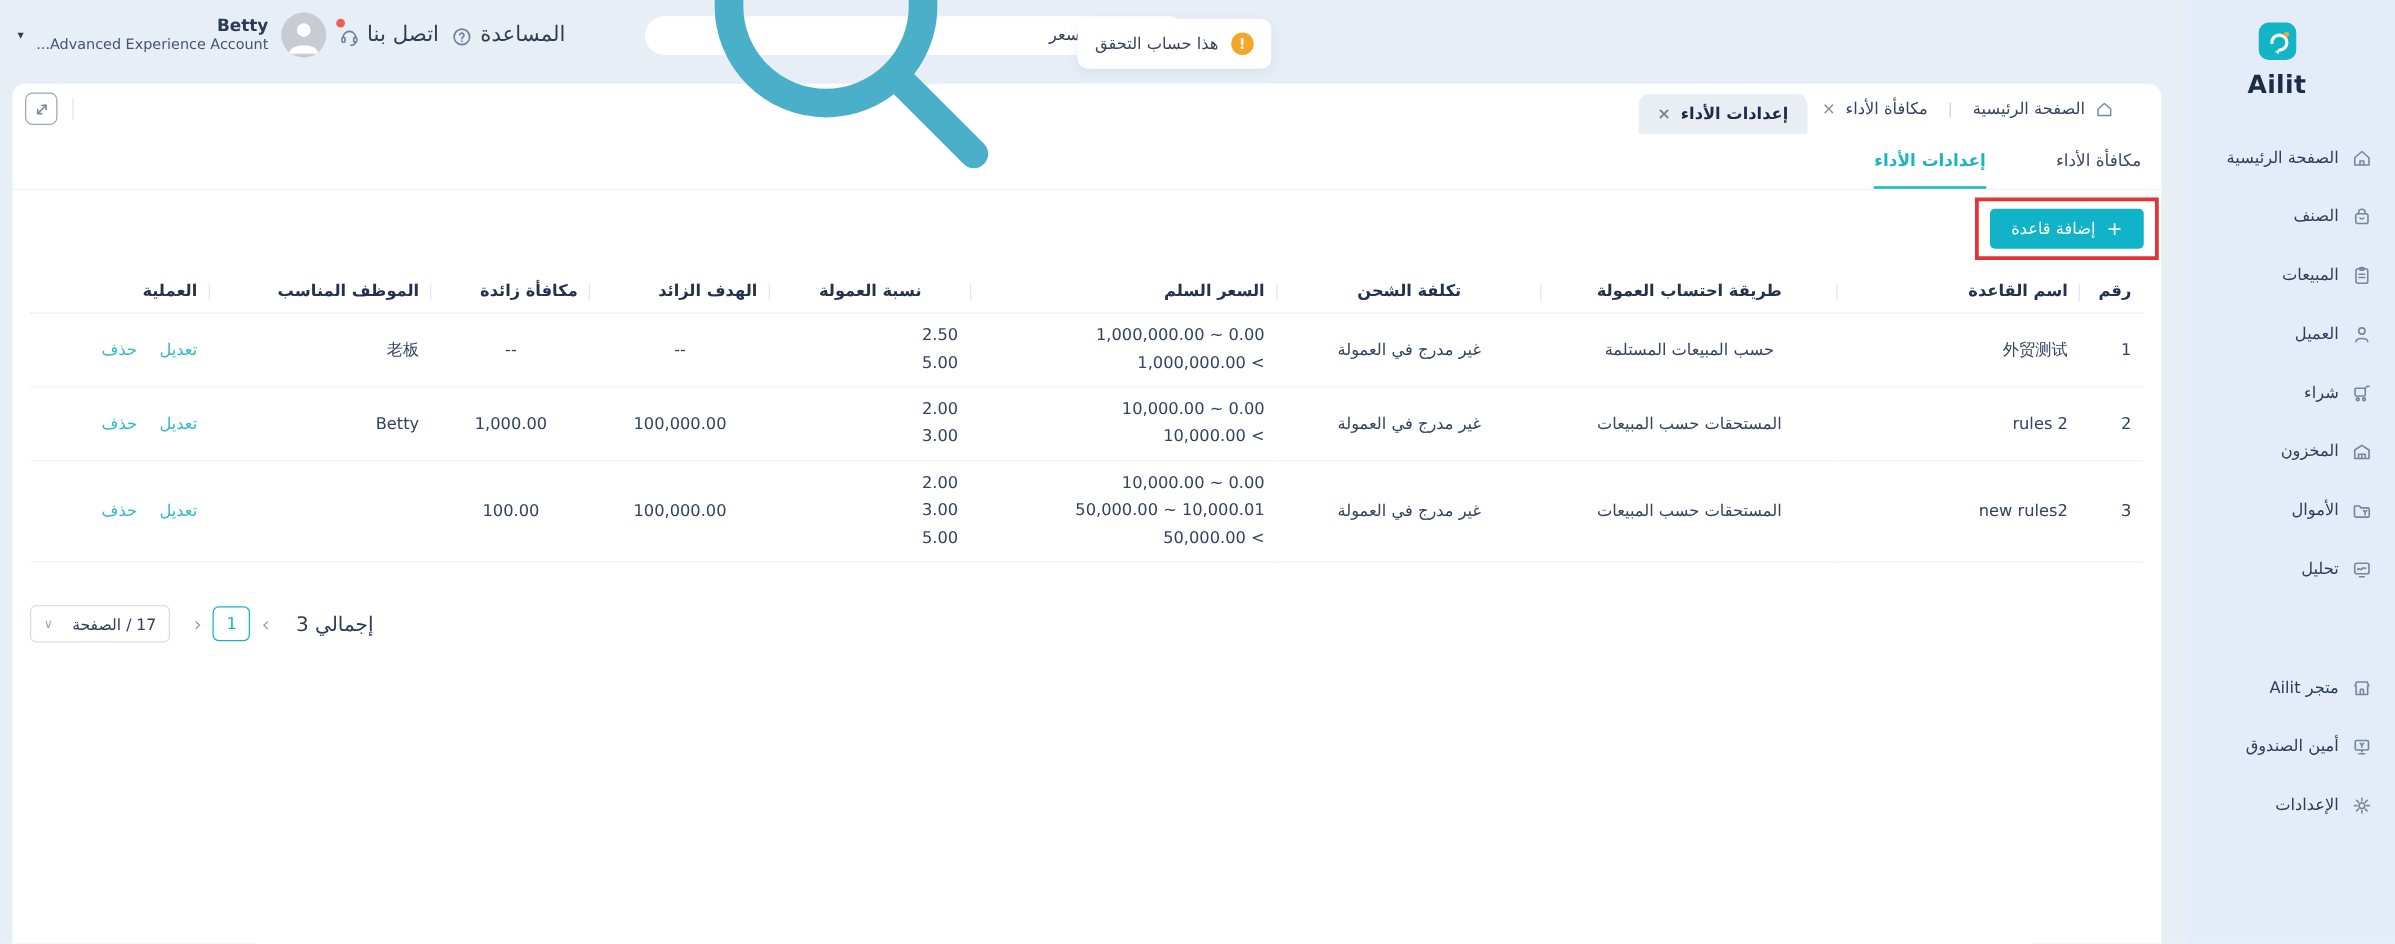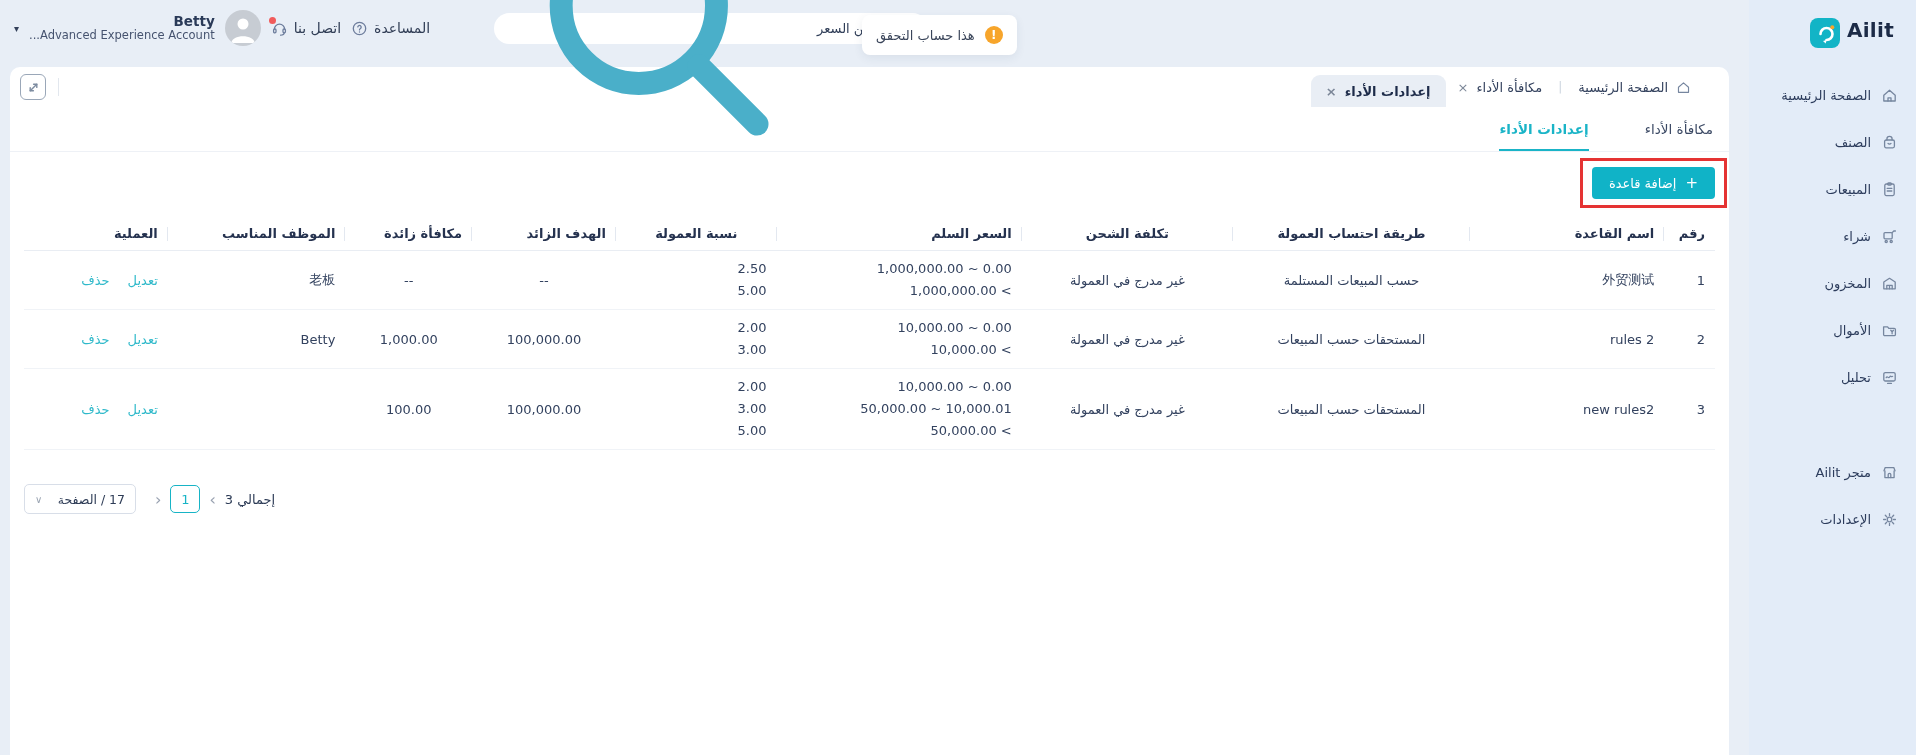--- a/index.html
+++ b/index.html
@@ -2,40 +2,40 @@
 <html lang="ar" dir="rtl"><head>
 <meta charset="utf-8">
 <style>
   * { margin:0; padding:0; box-sizing:border-box; }
   html,body { width:1916px; height:755px; overflow:hidden; }
   body { font-family:"DejaVu Sans", sans-serif; background:#e8eef6; color:#22304e; direction:rtl; }
   .app { display:flex; width:100%; height:100%; }
 
   
   .sidebar { width:167px; background:#e3ecf8; height:100%; flex:0 0 167px; padding-top:14px; }
-  .logo-row { direction:ltr; display:flex; align-items:flex-start; justify-content:flex-end; gap:7px; padding:4px 22px 14px 0; }
+  .logo-row { direction:ltr; display:flex; align-items:center; justify-content:flex-end; gap:7px; padding:4px 22px 14px 0;flex-direction:column; }
   .logo-badge { width:30px; height:30px; border-radius:8px; background:#12b4c6; position:relative; flex:0 0 30px; }
   .logo-badge svg { position:absolute; inset:0; }
   .logo-text { font-size:20px; font-weight:600; color:#1c2b47; letter-spacing:.3px; }
   .nav { margin-top:10px; }
   .nav-item { height:47px; display:flex; align-items:center; gap:10px; padding:0 18px 0 8px; font-size:13px; color:#2c3c5c; cursor:pointer; }
   .nav-item .ic { width:17px; height:17px; flex:0 0 17px; }
   .nav-gap { height:48px; }
   .ic svg { width:100%; height:100%; stroke:#76869f; fill:none; stroke-width:1.3; stroke-linecap:round; stroke-linejoin:round; }
 
   
   .main { flex:1; display:flex; flex-direction:column; min-width:0; }
   .topbar { height:56px; position:relative; flex:0 0 56px; }
   .tb-left { position:absolute; left:14px; top:0; height:56px; display:flex; align-items:center; direction:ltr; gap:10px; }
   .caret { font-size:10px; color:#33405a; cursor:pointer; }
   .acct { display:flex; flex-direction:column; align-items:flex-end; line-height:1.2; cursor:pointer; }
   .acct-name { font-size:13.5px; font-weight:600; color:#2a3a58; }
   .acct-type { font-size:11.5px; color:#46536f; }
   .avatar { width:36px; height:36px; border-radius:50%; background:#c7ccd3; position:relative; overflow:hidden; flex:0 0 36px; cursor:pointer; }
-  .tb-item { display:flex; align-items:flex-start; gap:6px; font-size:14px; color:#303d55; cursor:pointer; position:relative; }
+  .tb-item { display:flex; align-items:flex-end; gap:6px; font-size:17px; color:#303d55; cursor:pointer; position:relative; }
   .tb-item .ic { width:17px; height:17px; }
   .tb-item .ic svg { stroke:#6d7d9c; }
   .red-dot { position:absolute; top:-3px; left:-2px; width:7px; height:7px; border-radius:50%; background:#f15b5b; }
   .pill { margin-left:54px; background:#ffffff; border-radius:16px; height:31px; display:flex; align-items:center; gap:7px; padding:0 16px; font-size:13px; color:#2e3c56; cursor:pointer; }
   .demo-banner { position:absolute; left:862px; top:15px; height:40px; background:#ffffff; border-radius:8px; box-shadow:0 3px 10px rgba(40,60,90,.08); display:flex; align-items:center; gap:10px; padding:0 14px; font-size:13px; color:#3a455a; }
   .warn-circle { width:18px; height:18px; border-radius:50%; background:#f7a52b; color:#fff; font-size:12px; font-weight:700; display:flex; align-items:center; justify-content:center; line-height:1; }
 
   
   .workspace { margin:11px 20px 0 10px; display:flex; flex-direction:column; flex:1; min-height:0; }
   .panel { background:#fff; border-radius:10px 10px 0 0; flex:1; display:flex; flex-direction:column; }
@@ -68,21 +68,21 @@
   .center { text-align:center !important; }
   .ltr { direction:ltr; text-align:right; }
   .tline { height:22px; line-height:22px; white-space:nowrap; }
   .rate-cell .tline { text-align:right; }
   .name-cell { text-align:right; }
   .links { display:flex; gap:18px; justify-content:flex-start; }
   .link { color:#2fb9ca; cursor:pointer; white-space:nowrap; }
 
   
   .pagination { display:flex; align-items:center; justify-content:flex-end; margin-top:34px; padding:0 14px; direction:rtl; }
-  .pg-total { font-size:13px; color:#2b3a55; margin-left:0; }
+  .pg-total { font-size:16px; color:#2b3a55; margin-left:12px; }
   .pg-chev { color:#98a1b0; font-size:16px; padding:0 9px; cursor:pointer; user-select:none; }
   .pg-page { min-width:30px; height:28px; border:1px solid #17b4c6; border-radius:5px; color:#17b4c6; font-size:13px; display:flex; align-items:center; justify-content:center; background:#fff; cursor:pointer; }
   .pg-size { margin-right:10px; width:112px; height:30px; background:#fff; border:1px solid #d8dee8; border-radius:5px; display:flex; align-items:center; justify-content:space-between; padding:0 10px; font-size:12.5px; color:#2e3c56; cursor:pointer; }
   .pg-size .sel-caret { color:#9aa4b2; font-size:10px; }
 </style>
 </head>
 <body>
 
 <div class="app">
 
@@ -116,20 +116,27 @@
       <div class="nav-item">
         <span class="ic"><svg viewBox="0 0 17 17">
               <rect x="3.8" y="3" width="9.4" height="11.6" rx="1.5"></rect>
               <rect x="6.6" y="2" width="3.8" height="2.1" rx="1"></rect>
               <path d="M6.2 7.4 h4.6 M6.2 10 h4.6"></path>
             </svg></span>
         <span>المبيعات</span>
       </div>
       <div class="nav-item">
         <span class="ic"><svg viewBox="0 0 17 17">
+              <circle cx="8.5" cy="5.8" r="2.5"></circle>
+              <path d="M3.8 14.4 c0 -3.5 9.4 -3.5 9.4 0"></path>
+            </svg></span>
+        <span>العميل</span>
+      </div>
+      <div class="nav-item">
+        <span class="ic"><svg viewBox="0 0 17 17">
               <rect x="3" y="4.6" width="8.2" height="6.2" rx="1"></rect>
               <path d="M11.2 4.6 l1.6 -1.6 h1.6"></path>
               <circle cx="5.2" cy="13.4" r="1.1"></circle>
               <circle cx="10.2" cy="13.4" r="1.1"></circle>
             </svg></span>
         <span>شراء</span>
       </div>
       <div class="nav-item">
         <span class="ic"><svg viewBox="0 0 17 17">
               <path d="M2.8 7 L8.5 3.3 L14.2 7 V13.8 H2.8 Z"></path>
@@ -153,20 +160,28 @@
         <span>تحليل</span>
       </div>
       <div class="nav-gap"></div>
       <div class="nav-item">
         <span class="ic"><svg viewBox="0 0 17 17">
               <path d="M3 6.8 L4.2 3.6 H12.8 L14 6.8"></path>
               <path d="M3.9 6.8 V13.6 H13.1 V6.8"></path>
               <path d="M7.2 13.6 V10.6 a1.3 1.3 0 0 1 2.6 0 V13.6"></path>
             </svg></span>
         <span>متجر Ailit</span>
+      </div>
+      <div class="nav-item">
+        <span class="ic"><svg viewBox="0 0 17 17">
+              <rect x="3.2" y="3.4" width="10.6" height="7.6" rx="1.2"></rect>
+              <path d="M7.2 5.6 l1.3 1.5 l1.3 -1.5 M8.5 7.1 v1.7"></path>
+              <path d="M8.5 11 v1.6 M6.2 14 h4.6"></path>
+            </svg></span>
+        <span>أمين الصندوق</span>
       </div>
       <div class="nav-item">
         <span class="ic"><svg viewBox="0 0 17 17">
               <circle cx="8.5" cy="8.5" r="2.3"></circle>
               <path d="M8.5 2.6 v1.9 M8.5 12.5 v1.9 M2.6 8.5 h1.9 M12.5 8.5 h1.9 M4.3 4.3 l1.4 1.4 M11.3 11.3 l1.4 1.4 M12.7 4.3 l-1.4 1.4 M5.7 11.3 l-1.4 1.4"></path>
             </svg></span>
         <span>الإعدادات</span>
       </div>
     </nav>
   </aside>

